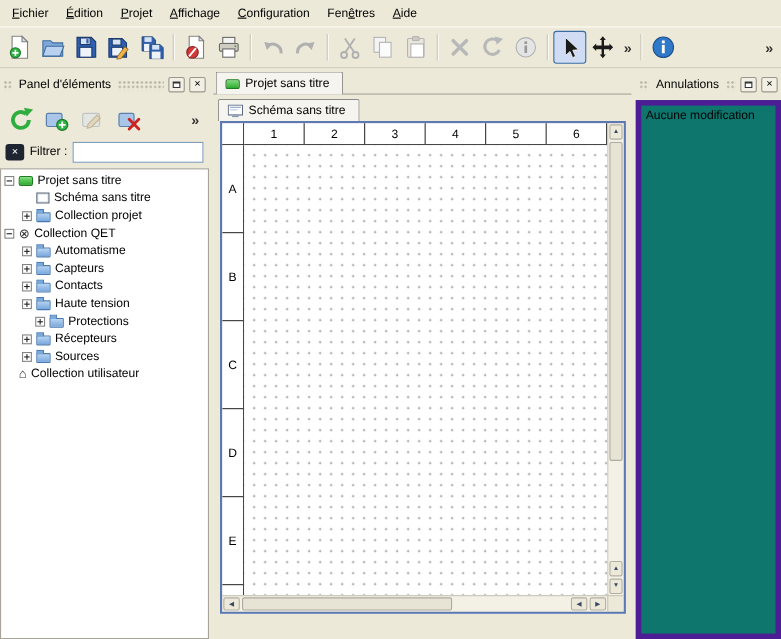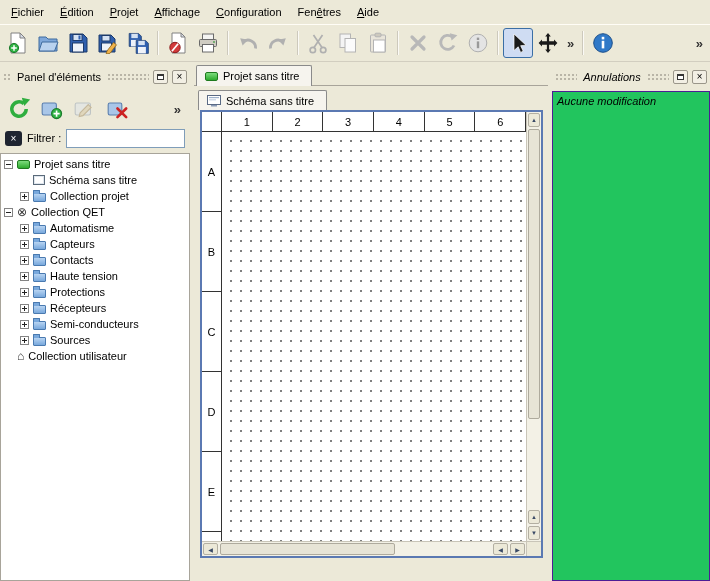--- a/index.html
+++ b/index.html
@@ -19,21 +19,21 @@
   .tbtn { width:30px; height:30px; display:flex; align-items:center; justify-content:center;
           border:1px solid transparent; border-radius:3px; flex:0 0 auto; }
   .tbtn.pressed { background:#cfdcf3; border-color:#3a6ea5; }
   .tsep { width:0; height:24px; border-left:1px solid #cdc9bc; border-right:1px solid #fbfaf6; margin:0 4px; flex:0 0 auto; }
   .overflow { font-size:13px; font-weight:bold; color:#333; padding:0 4px; flex:0 0 auto; }
   .push-right { margin-left:auto; }
   
   .main { position:absolute; top:63px; left:0; right:0; bottom:0; display:flex; }
   .splitter { width:4px; flex:0 0 auto; }
   .left-dock  { width:190px; flex:0 0 auto; display:flex; flex-direction:column; }
-  .right-dock { width:158px; flex:0 0 auto; display:flex; flex-direction:column;font-style:italic; }
+  .right-dock { width:132px; flex:0 0 auto; display:flex; flex-direction:column; }
   
   .dock-titlebar { height:19px; display:flex; align-items:center; gap:4px; padding:14px 3px; flex:0 0 auto; }
   .grip { height:9px; flex:1;
           background-image:radial-gradient(circle,#b9b5a7 1px,transparent 1.2px);
           background-size:4px 4px; }
   .grip.sm { flex:0 0 8px; }
   .dock-title { flex:0 0 auto; padding:0 2px; }
   .dock-btn { width:15px; height:14px; border:1px solid #9a968a; background:#f2efe4; border-radius:2px;
               display:flex; align-items:center; justify-content:center; font-size:10px; line-height:1; flex:0 0 auto; }
   .restore-glyph { width:7px; height:6px; border:1px solid #333; border-top:2px solid #333; background:#fff; }
@@ -89,21 +89,21 @@
   .vtrack { flex:1; position:relative; }
   .vthumb { position:absolute; left:1px; right:1px; top:1px; height:76%;
             background:#e7e4d6; border:1px solid #aeaa9d; border-radius:2px; }
   .htrack { flex:1; position:relative; }
   .hthumb { position:absolute; top:1px; bottom:1px; left:1px; width:64%;
             background:#e7e4d6; border:1px solid #aeaa9d; border-radius:2px; }
   .sb-btn { flex:0 0 14px; display:flex; align-items:center; justify-content:center;
             font-size:6px; color:#3a4a66; background:#ece9d8; border:1px solid #b3afa2; border-radius:2px; margin:1px; }
   .hscroll .sb-btn { flex:0 0 15px; }
   
-  .undo-list { flex:1; background:#22c55e; border:1px solid #4c1d95; padding:3px 4px; overflow:hidden; }
+  .undo-list { flex:1; background:#0f766e; border:5px solid #4c1d95; padding:3px 4px; overflow:hidden; }
 </style>
 </head>
 <body>
 
 <div class="menubar">
   <span class="menu-item"><u>F</u>ichier</span>
   <span class="menu-item"><u>É</u>dition</span>
   <span class="menu-item"><u>P</u>rojet</span>
   <span class="menu-item"><u>A</u>ffichage</span>
   <span class="menu-item"><u>C</u>onfiguration</span>
@@ -330,34 +330,29 @@
       <div class="tree-row" style="padding-left:19px">
           <span class="exp plus"></span>
           <span class="ticon i-folder"></span>
           <span>Contacts</span>
         </div>
       <div class="tree-row" style="padding-left:19px">
           <span class="exp plus"></span>
           <span class="ticon i-folder"></span>
           <span>Haute tension</span>
         </div>
-      <div class="tree-row" style="padding-left:19px">
+      <div class="tree-row" style="padding-left:31px">
           <span class="exp plus"></span>
           <span class="ticon i-folder"></span>
           <span>Protections</span>
         </div>
       <div class="tree-row" style="padding-left:19px">
           <span class="exp plus"></span>
           <span class="ticon i-folder"></span>
           <span>Récepteurs</span>
-        </div>
-      <div class="tree-row" style="padding-left:19px">
-          <span class="exp plus"></span>
-          <span class="ticon i-folder"></span>
-          <span>Semi-conducteurs</span>
         </div>
       <div class="tree-row" style="padding-left:19px">
           <span class="exp plus"></span>
           <span class="ticon i-folder"></span>
           <span>Sources</span>
         </div>
       <div class="tree-row" style="padding-left:3px">
           <span class="spacer"></span>
           <span class="ticon i-home"></span>
           <span>Collection utilisateur</span>

